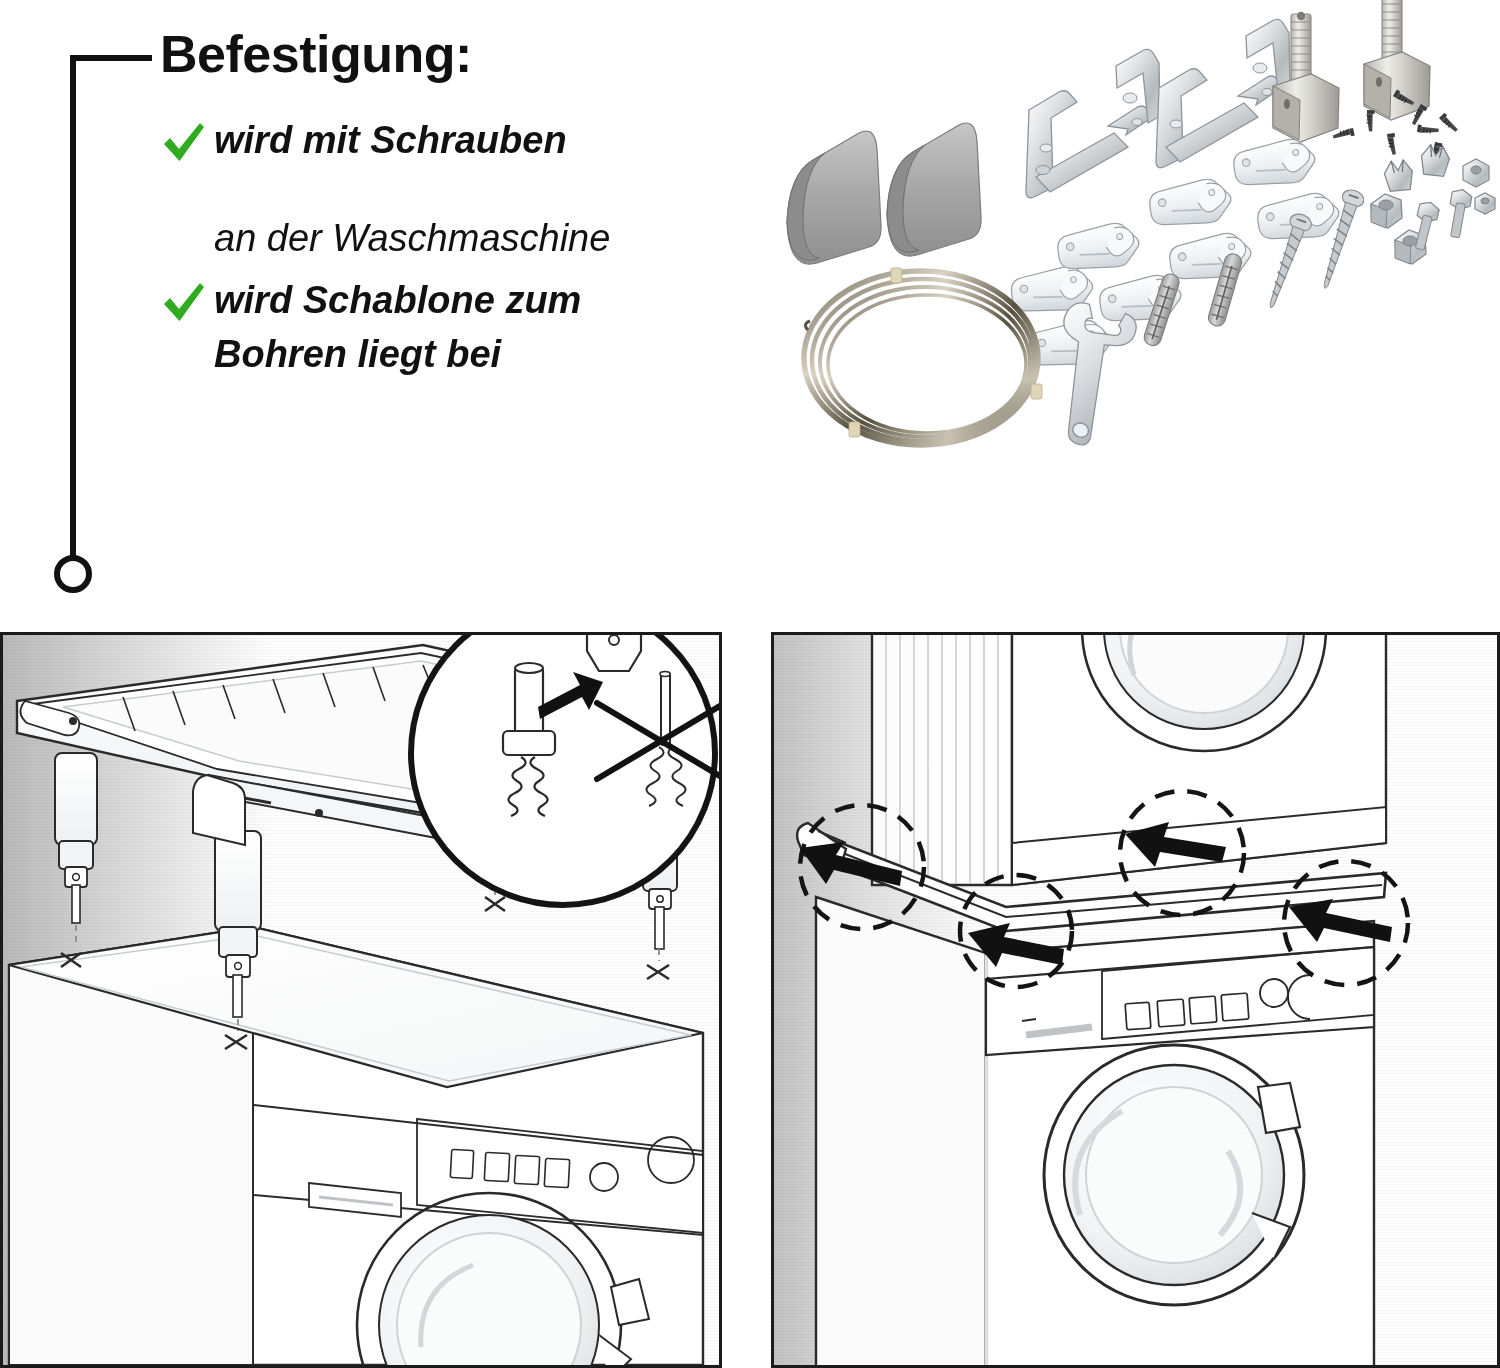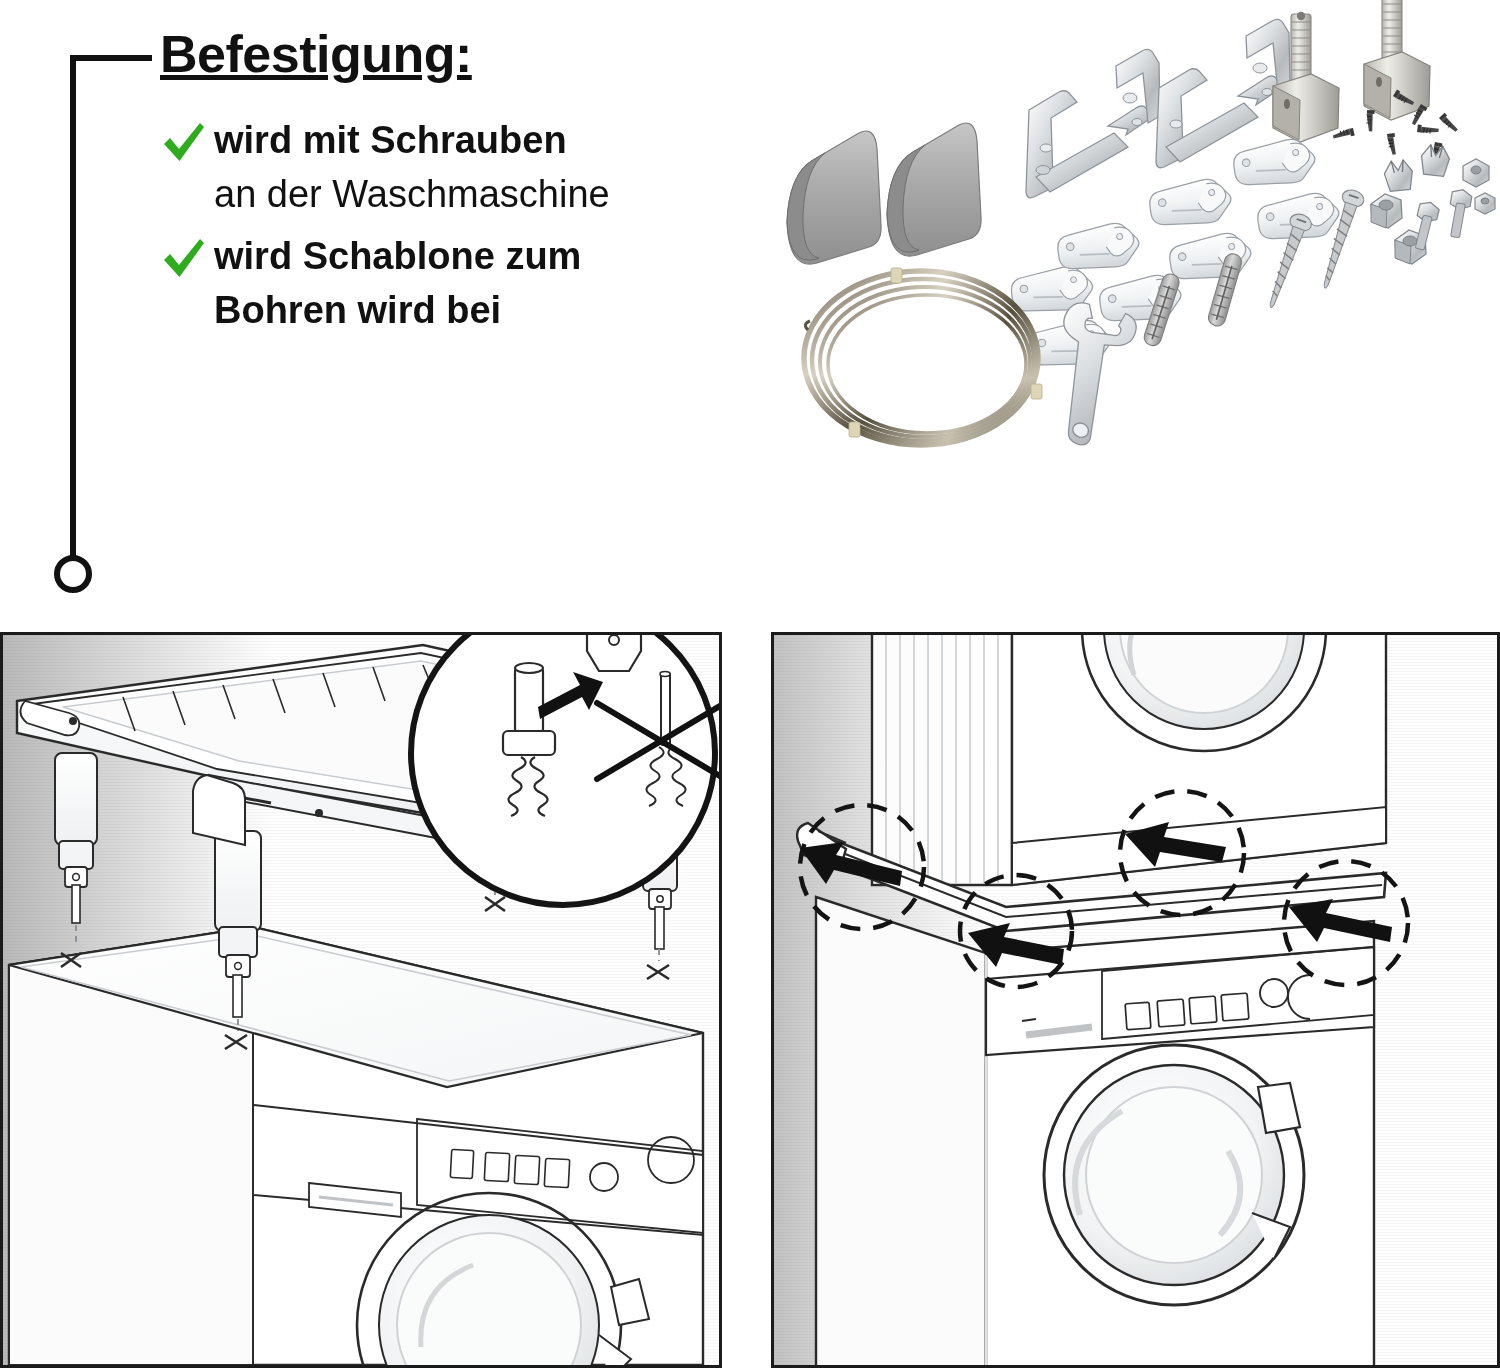--- a/index.html
+++ b/index.html
@@ -54,44 +54,43 @@
     left: 160px; top: 28px;
     width: 620px;
   }
   .headline {
     font-size: 52px;
     font-weight: bold;
     letter-spacing: -0.5px;
     line-height: 1.0;
     margin: 0 0 34px 0;
     color: #111;
-    text-decoration: underline;
   }
   .bullet-list { margin: 0; padding: 0; list-style: none; }
   .bullet {
     display: flex;
     align-items: flex-start;
     margin-bottom: 8px;
   }
   .check-icon {
     flex: 0 0 auto;
     width: 46px;
     height: 52px;
     margin-right: 8px;
     margin-top: 2px;
   }
-  .bullet-lines { flex: 1 1 auto; }
+  .bullet-lines { flex: 1 1 auto; font-style: italic; }
   .bl {
     font-size: 38px;
     line-height: 1.42;
     color: #111;
     white-space: nowrap;
   }
   .bl.bold { font-weight: bold; }
-  .bl.regular { font-weight: normal; }
+  .bl.regular { font-weight: normal; margin-top: 44px; }
 
   
   #parts-area {
     position: absolute;
     left: 775px; top: 0;
     width: 725px; height: 470px;
   }
   #parts-svg { display: block; width: 725px; height: 470px; }
 
   
@@ -153,21 +152,21 @@
       </li>
 
       <li class="bullet">
         <span class="check-icon">
           <svg viewBox="0 0 46 52" width="46" height="52" aria-hidden="true">
             <path d="M4 28 L10 22 L19 33 L40 7 L44 11 L19.5 45 Z" fill="#2FAB1E"></path>
           </svg>
         </span>
         <span class="bullet-lines">
           <div class="bl bold">wird Schablone zum</div>
-          <div class="bl bold">Bohren wird bei</div>
+          <div class="bl bold">Bohren liegt bei</div>
         </span>
       </li>
 
     </ul>
   </div>
 
   <div id="parts-area">
     <svg id="parts-svg" viewBox="0 0 725 470" aria-hidden="true">
       <defs>
         <linearGradient id="gCapGray" x1="0" y1="0" x2="0" y2="1">

